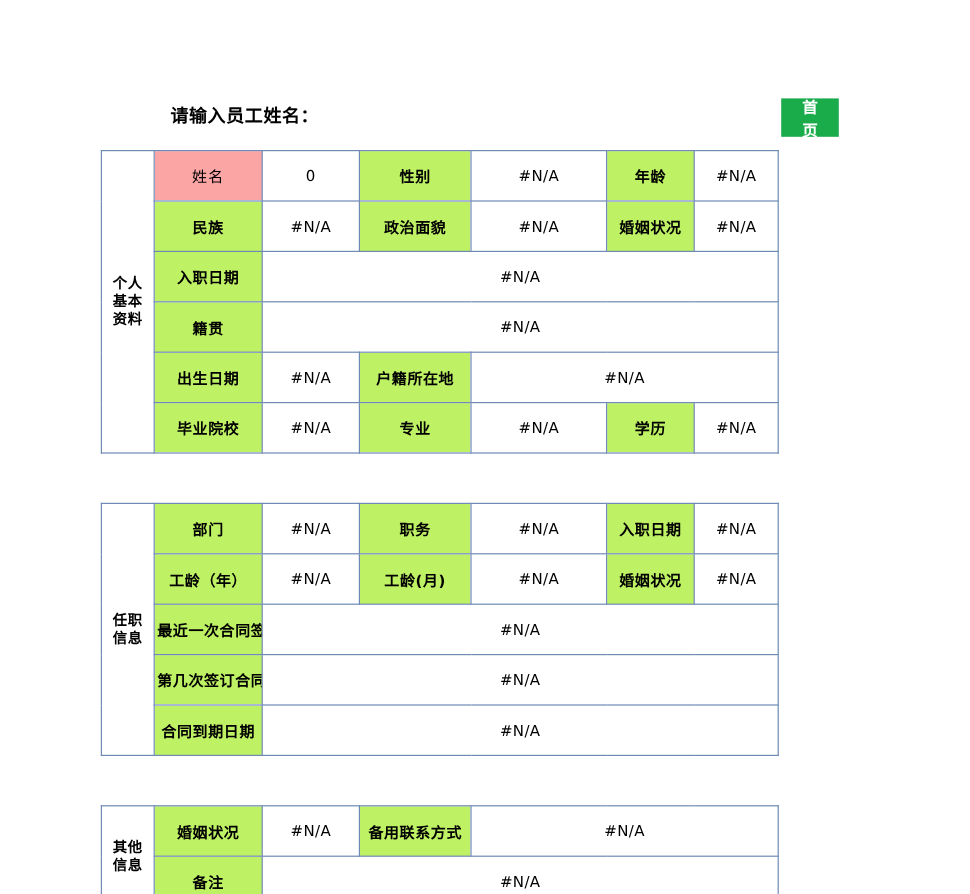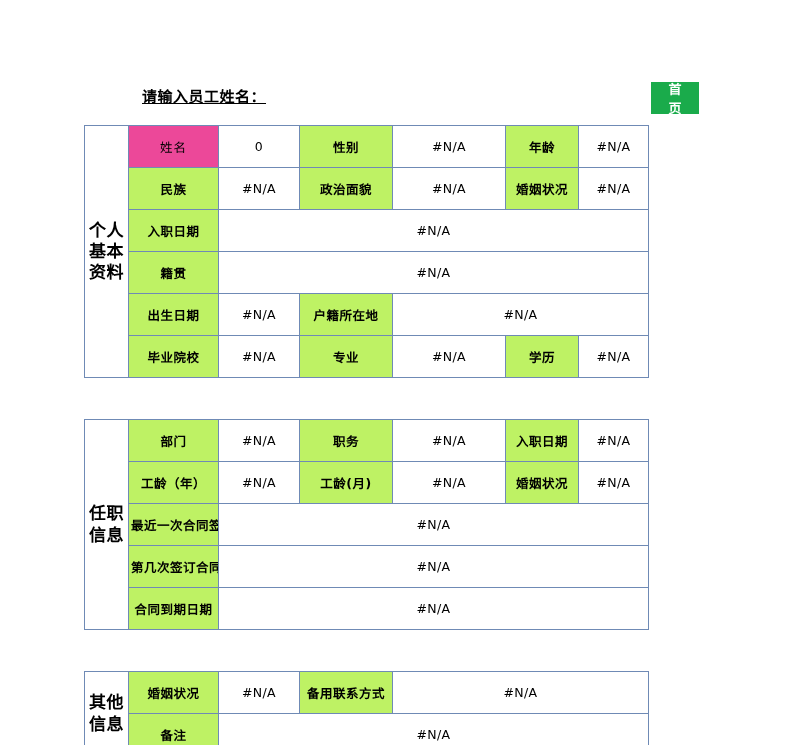--- a/index.html
+++ b/index.html
@@ -28,21 +28,20 @@
   .prompt-label {
     position: absolute;
     left: 142px;
     top: 0px;
     height: 38px;
     line-height: 38px;
     font-size: 15px;
     font-weight: bold;
     letter-spacing: 0.5px;
     white-space: nowrap;
-    text-decoration: underline;
   }
   .home-button {
     position: absolute;
     left: 651px;
     top: 4px;
     width: 48px;
     height: 30px;
     background: #1aab4b;
     color: #ffffff;
     font-size: 13px;
@@ -73,34 +72,34 @@
     vertical-align: middle;
     padding: 0 2px;
     background: #ffffff;
     overflow: hidden;
     white-space: nowrap;
   }
   
   td.sec {
     background: #ffffff;
     font-weight: bold;
-    font-size: 17px;
+    font-size: 12px;
     line-height: 1.25;
     width: 44px;
     letter-spacing: 0.5px;
   }
   
   td.lbl {
     background: #bef264;
     font-weight: bold;
     letter-spacing: 0.5px;
   }
   
   td.lbl-thin {
-    background: #ec4899;
+    background: #fca5a5;
     font-weight: normal;
     letter-spacing: 1px;
     margin-left: 44px;
   }
   td.val {
     background: #ffffff;
     font-weight: normal;
     letter-spacing: 0.3px;
   }
   .sheet tr { height: 42px; }

